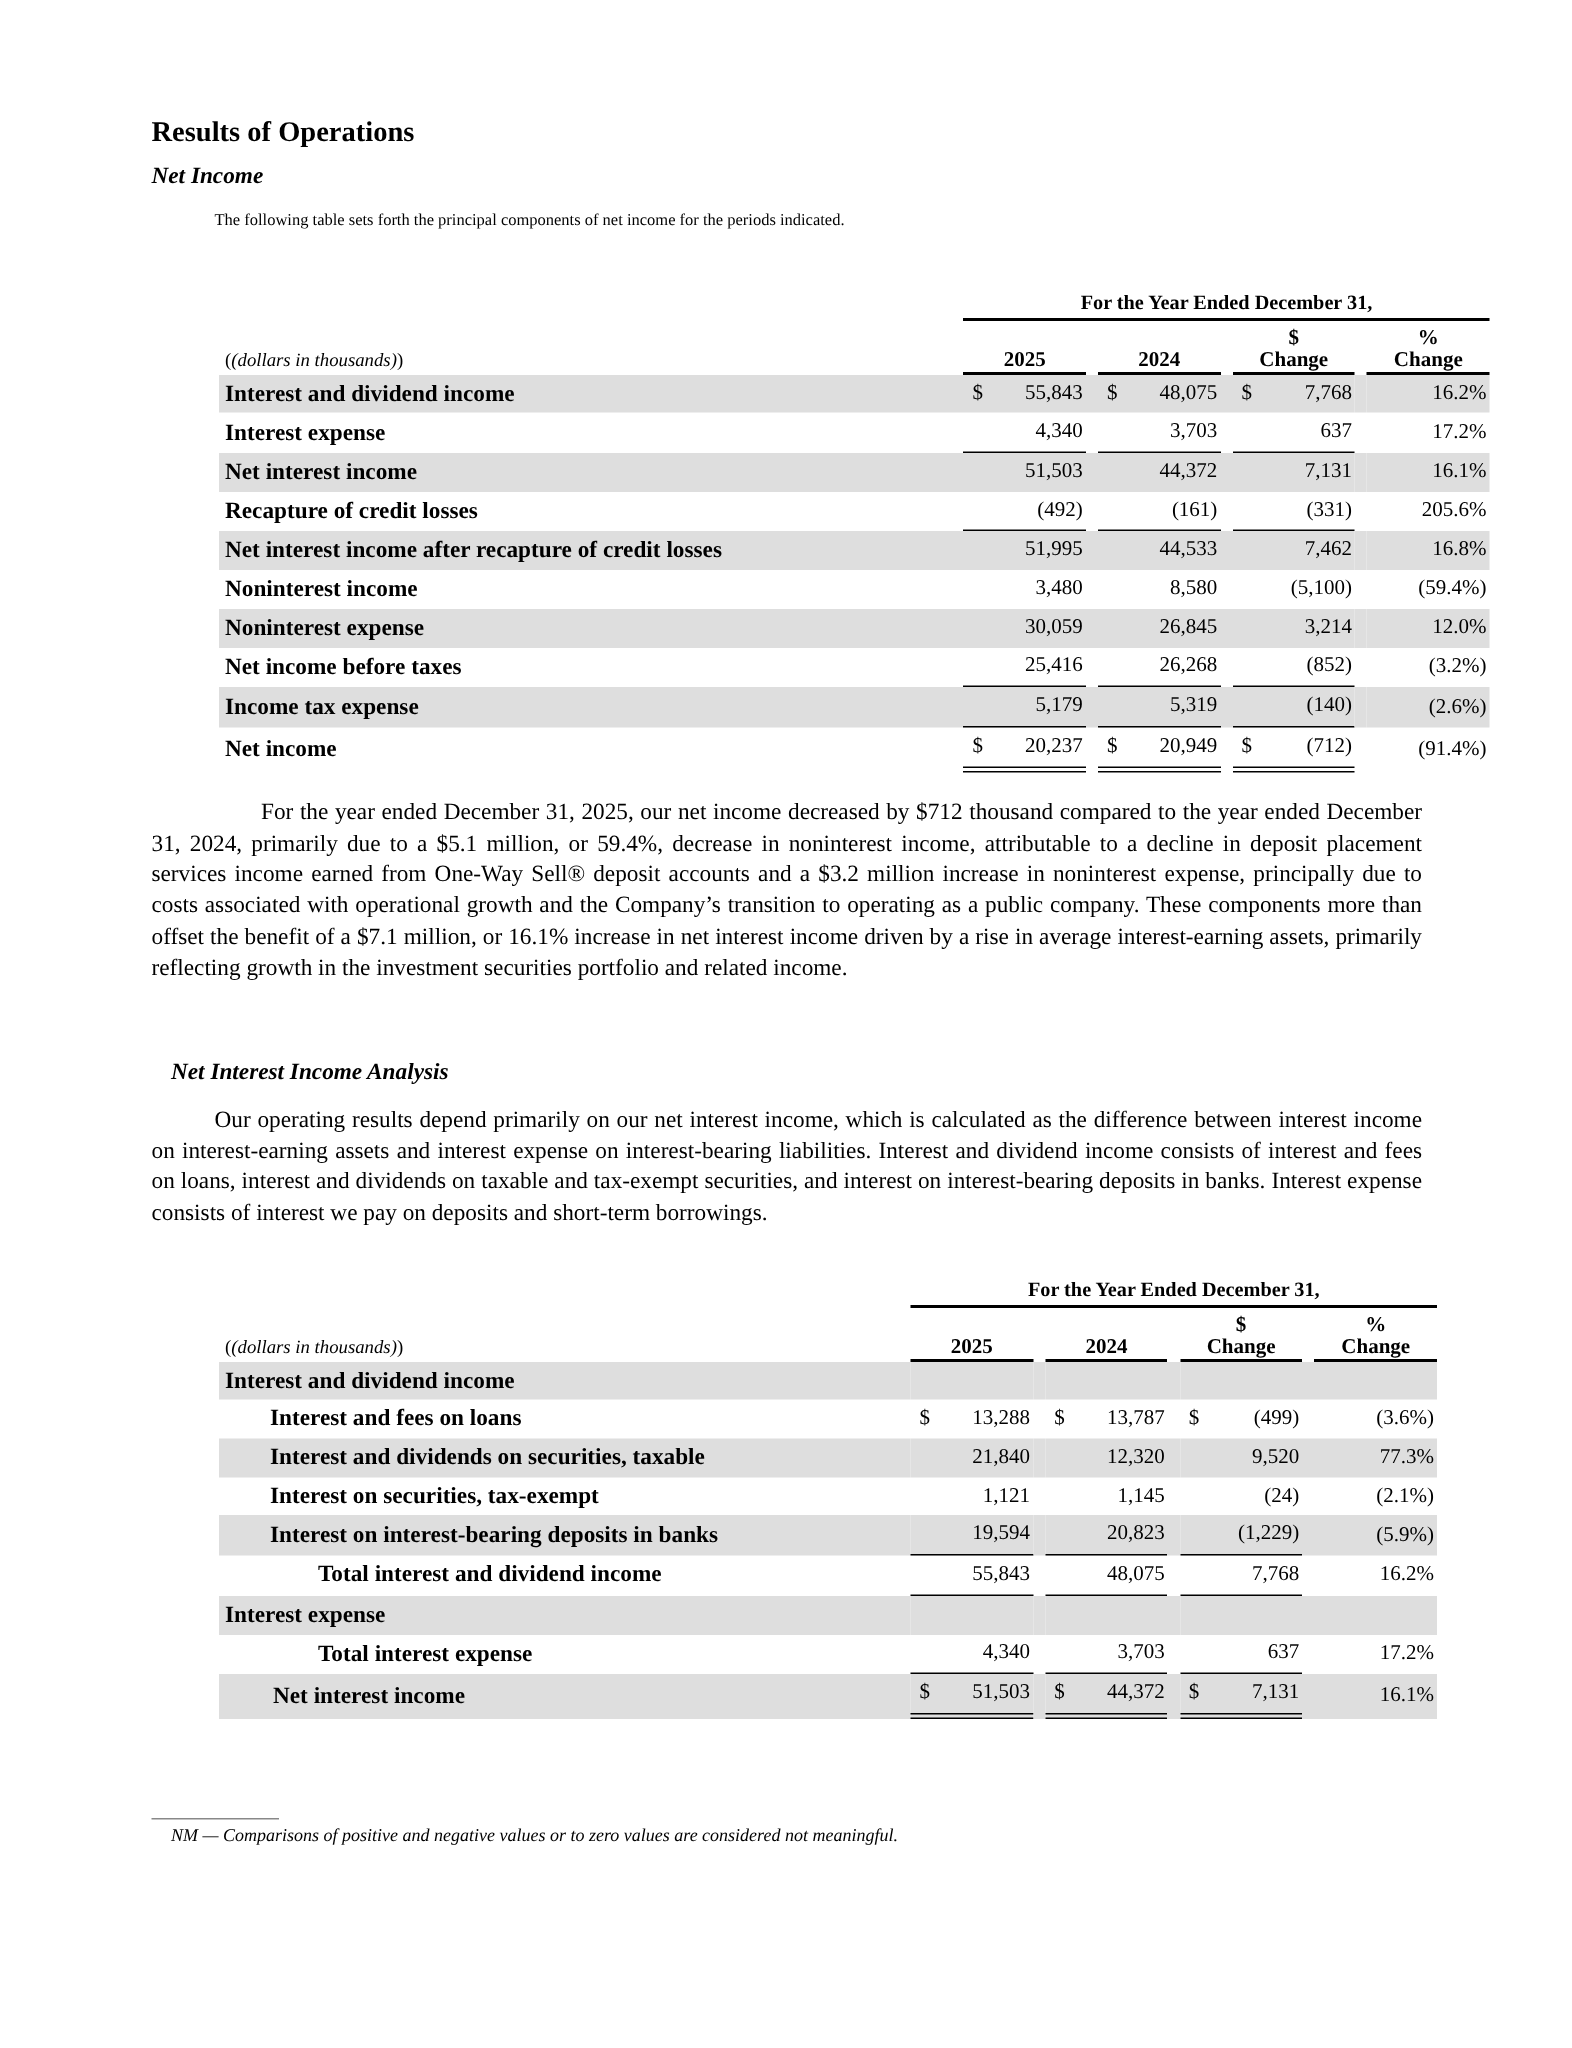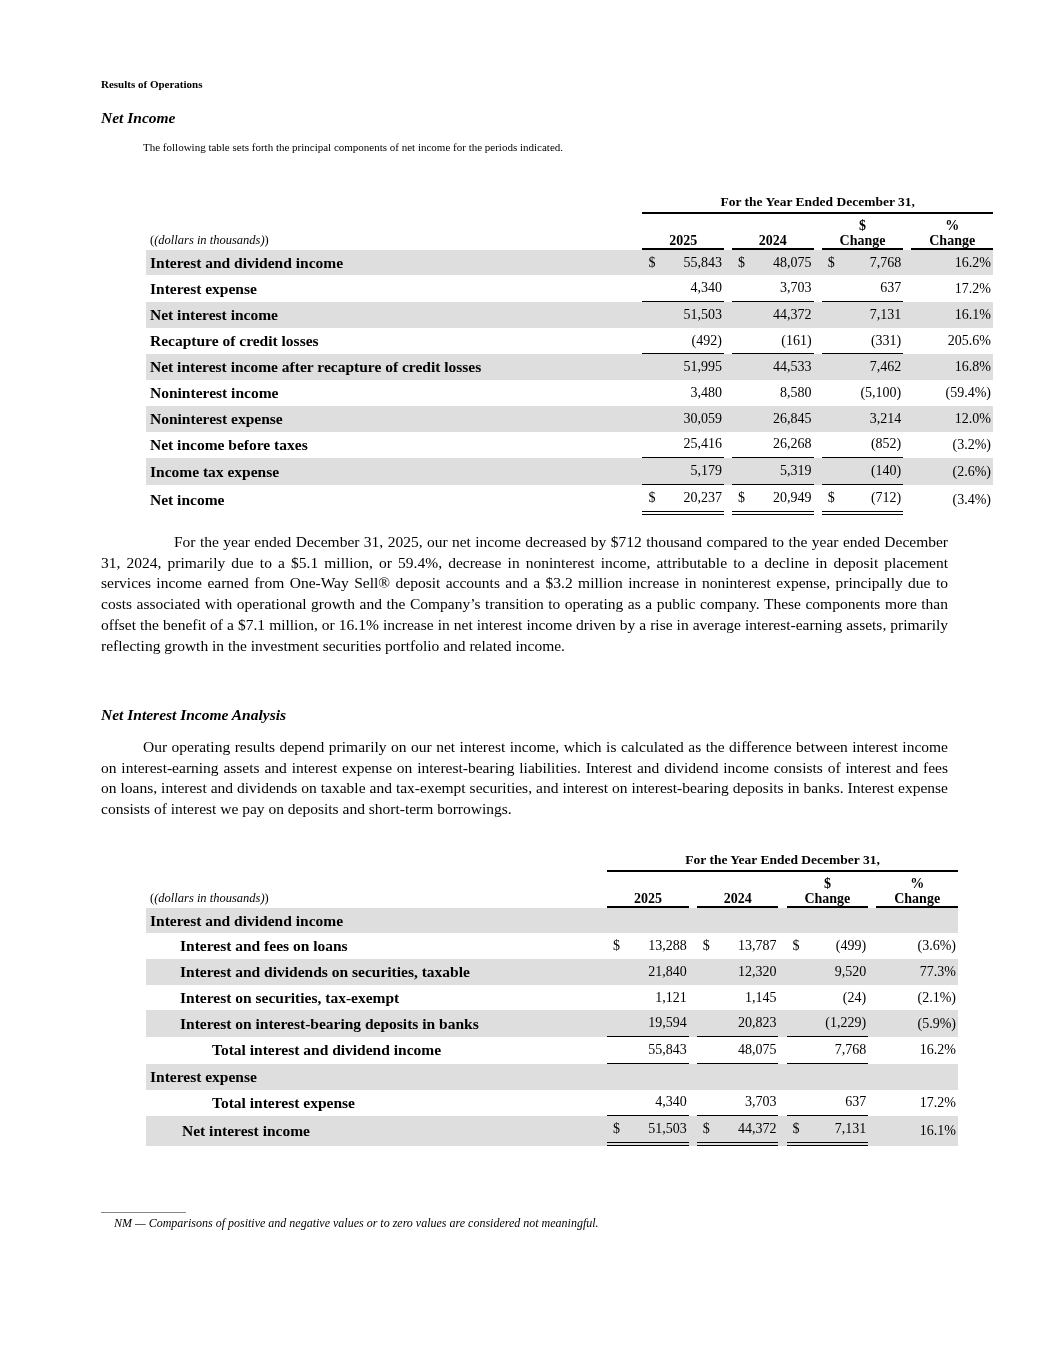--- a/index.html
+++ b/index.html
@@ -1,21 +1,21 @@
 <!DOCTYPE html>
 <html><head>
 <meta charset="utf-8">
 <style>
   html, body { margin: 0; padding: 0; background: #ffffff; }
   body {
     width: 1048px; height: 1365px; position: relative; overflow: hidden;
     font-family: "Liberation Serif", "DejaVu Serif", serif; color: #000;
   }
   .page { position: absolute; left: 101px; top: 0; width: 847px; }
-  .h-bold { position: absolute; top: 78px; left: 0; font-weight: bold; font-size: 11px; }
+  .h-bold { position: absolute; top: 78px; left: 0; font-weight: bold; font-size: 19px; }
   .h-ital { position: absolute; font-weight: bold; font-style: italic; font-size: 15.5px; }
   .intro { position: absolute; top: 141px; left: 42px; font-size: 11px; }
   .para { position: absolute; left: 0; width: 847px; font-size: 15.5px; line-height: 20.7px; }
   .para.justify { text-align: justify; }
   .indent1 { text-indent: 73px; }
   .indent2 { text-indent: 42px; }
 
   table.fin { position: absolute; border-collapse: separate; border-spacing: 0; font-size: 14px; margin-left: 45px; }
   table.fin td { padding: 0; height: 25.7px; vertical-align: middle; white-space: nowrap; }
   table.fin .lbl { font-size: 15.5px; padding-left: 4px; font-weight: bold; }
@@ -325,28 +325,28 @@
             </div>
           </td>
           <td></td>
           <td class="dul">
             <div class="cell">
               <span>$</span>
               <span>(712)</span>
             </div>
           </td>
           <td></td>
-          <td class="pct">(3.4%)</td>
+          <td class="pct">(91.4%)</td>
         </tr>
       </tbody>
   </table>
 
   <div class="para justify indent1" style="top:532px;">For the year ended December 31, 2025, our net income decreased by $712 thousand compared to the year ended December 31, 2024, primarily due to a $5.1 million, or 59.4%, decrease in noninterest income, attributable to a decline in deposit placement services income earned from One-Way Sell® deposit accounts and a $3.2 million increase in noninterest expense, principally due to costs associated with operational growth and the Company’s transition to operating as a public company. These components more than offset the benefit of a $7.1 million, or 16.1% increase in net interest income driven by a rise in average interest-earning assets, primarily reflecting growth in the investment securities portfolio and related income.</div>
 
-  <div class="h-ital" style="top:706px;left:0;">Net Interest Income Analysis</div>
+  <div class="h-ital" style="top:706px;left:13px;">Net Interest Income Analysis</div>
   <div class="para justify indent2" style="top:737px;">Our operating results depend primarily on our net interest income, which is calculated as the difference between interest income on interest-earning assets and interest expense on interest-bearing liabilities. Interest and dividend income consists of interest and fees on loans, interest and dividends on taxable and tax-exempt securities, and interest on interest-bearing deposits in banks. Interest expense consists of interest we pay on deposits and short-term borrowings.</div>
 
   <table class="fin" id="t2" style="top:846px;left:0;width:812px;">
     <colgroup>
       <col style="width:452px">
         <col style="width:80px">
         <col class="gap">
         <col style="width:80px">
         <col class="gap">
         <col style="width:80px">

